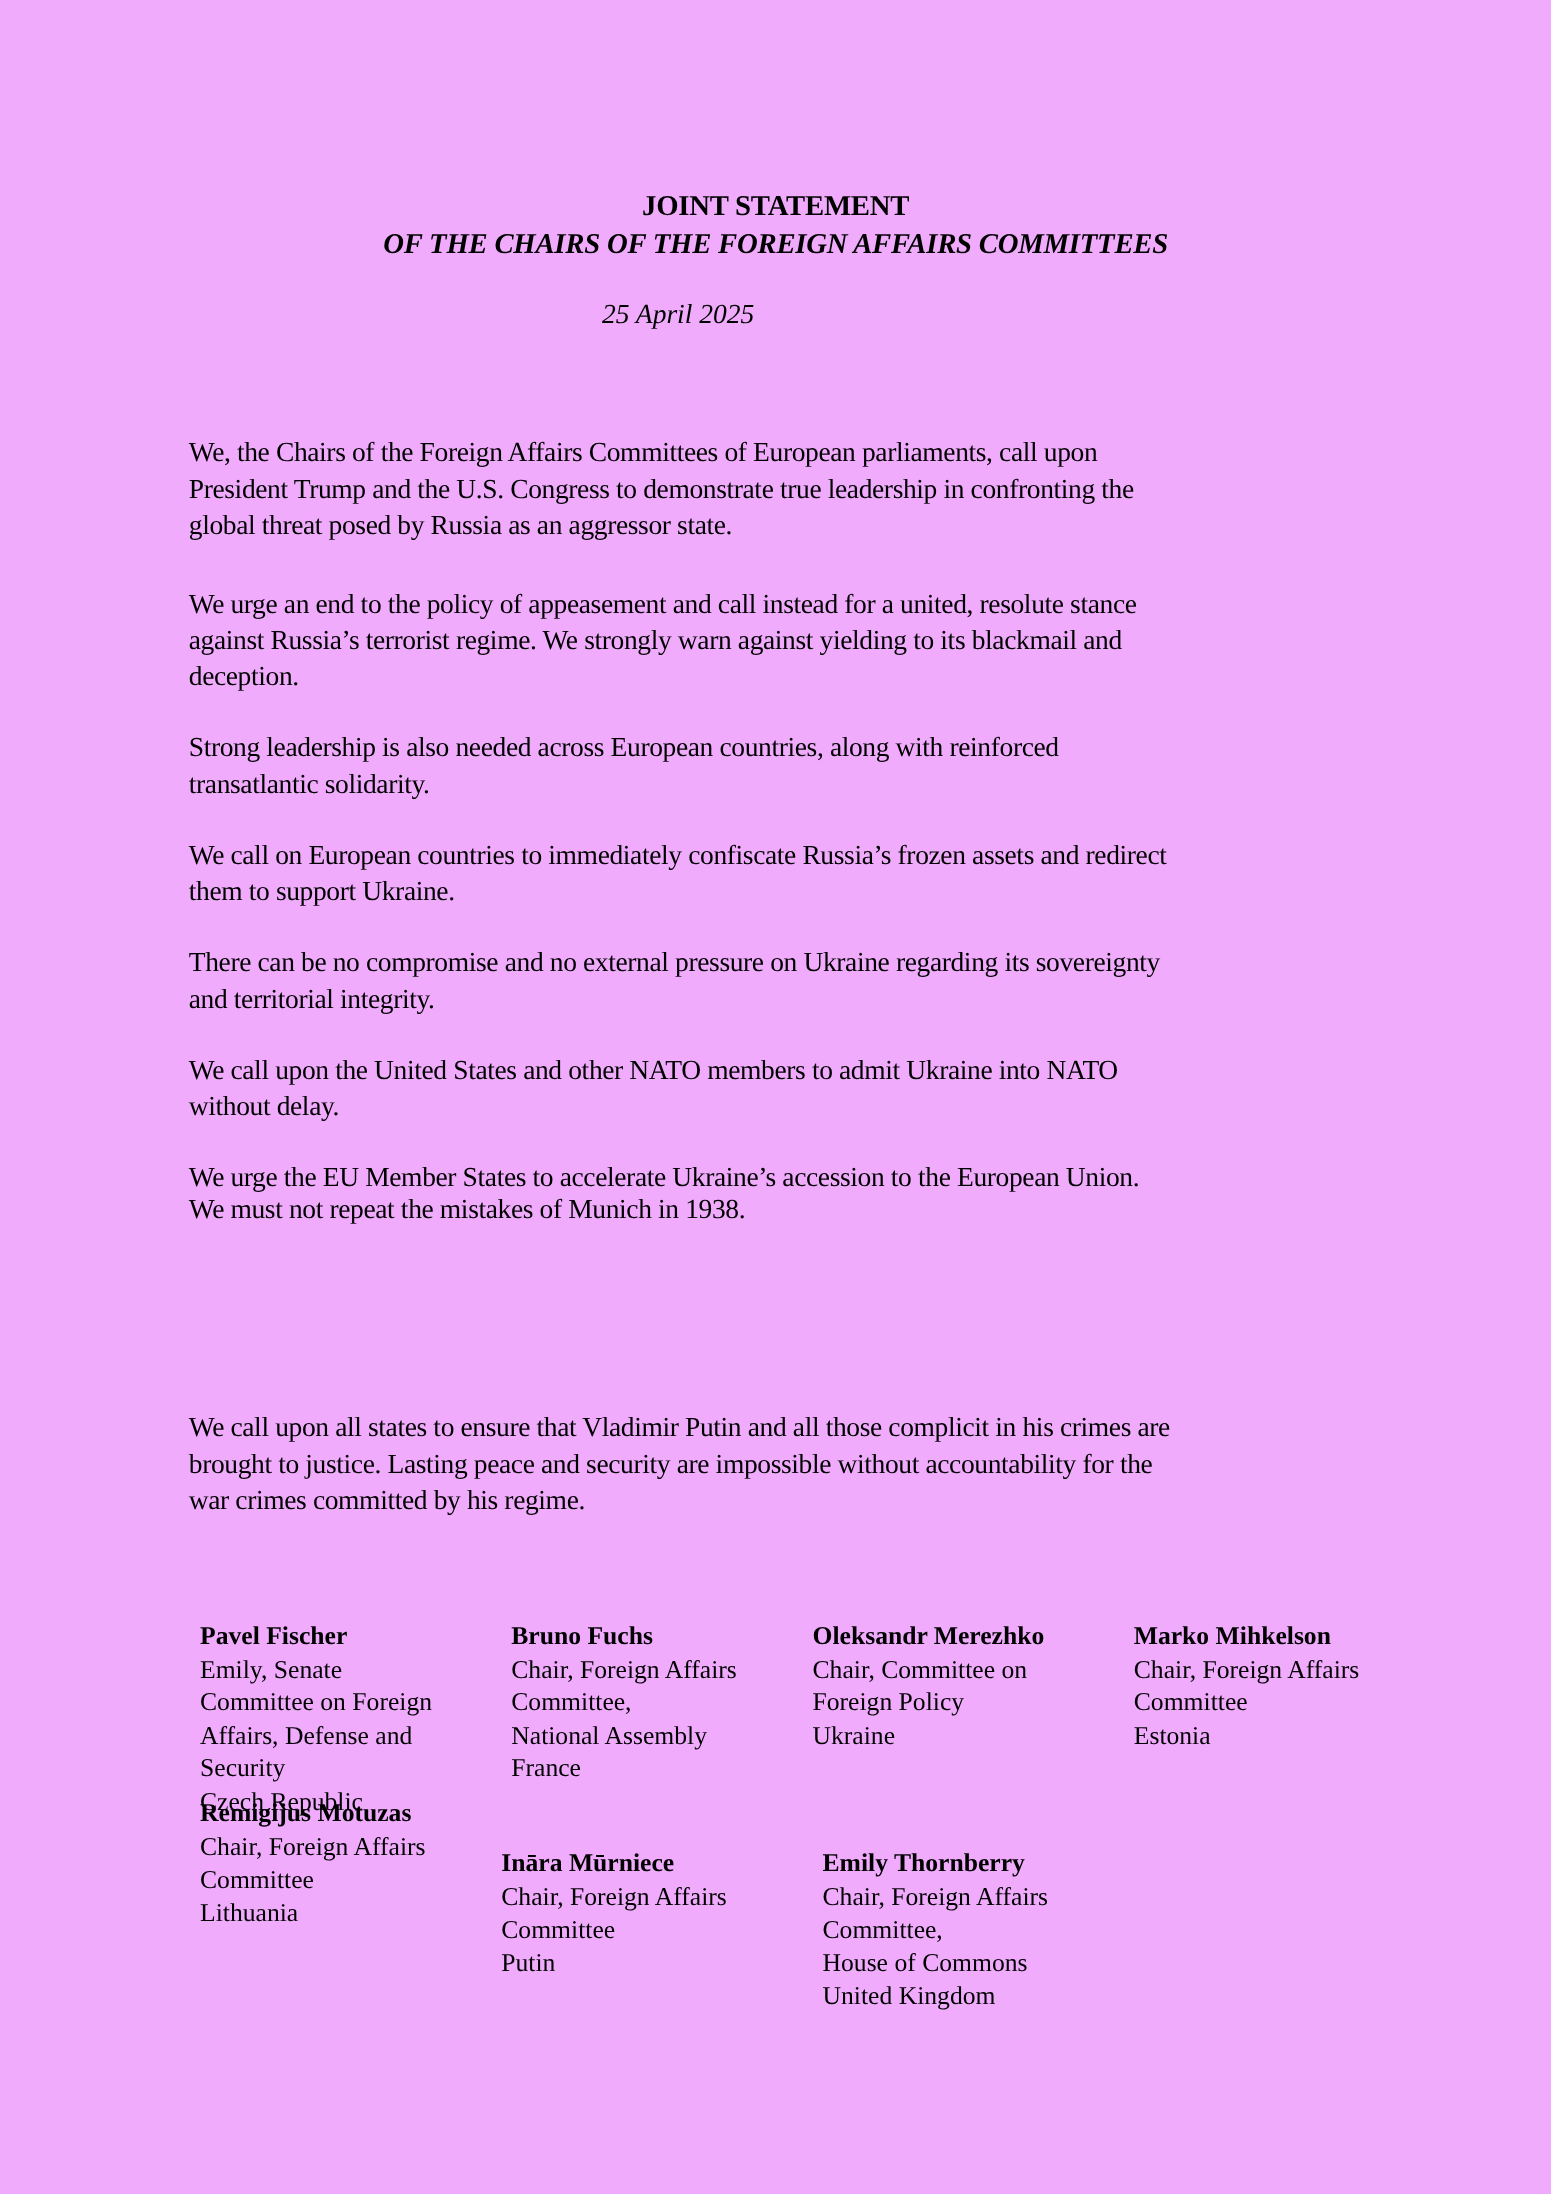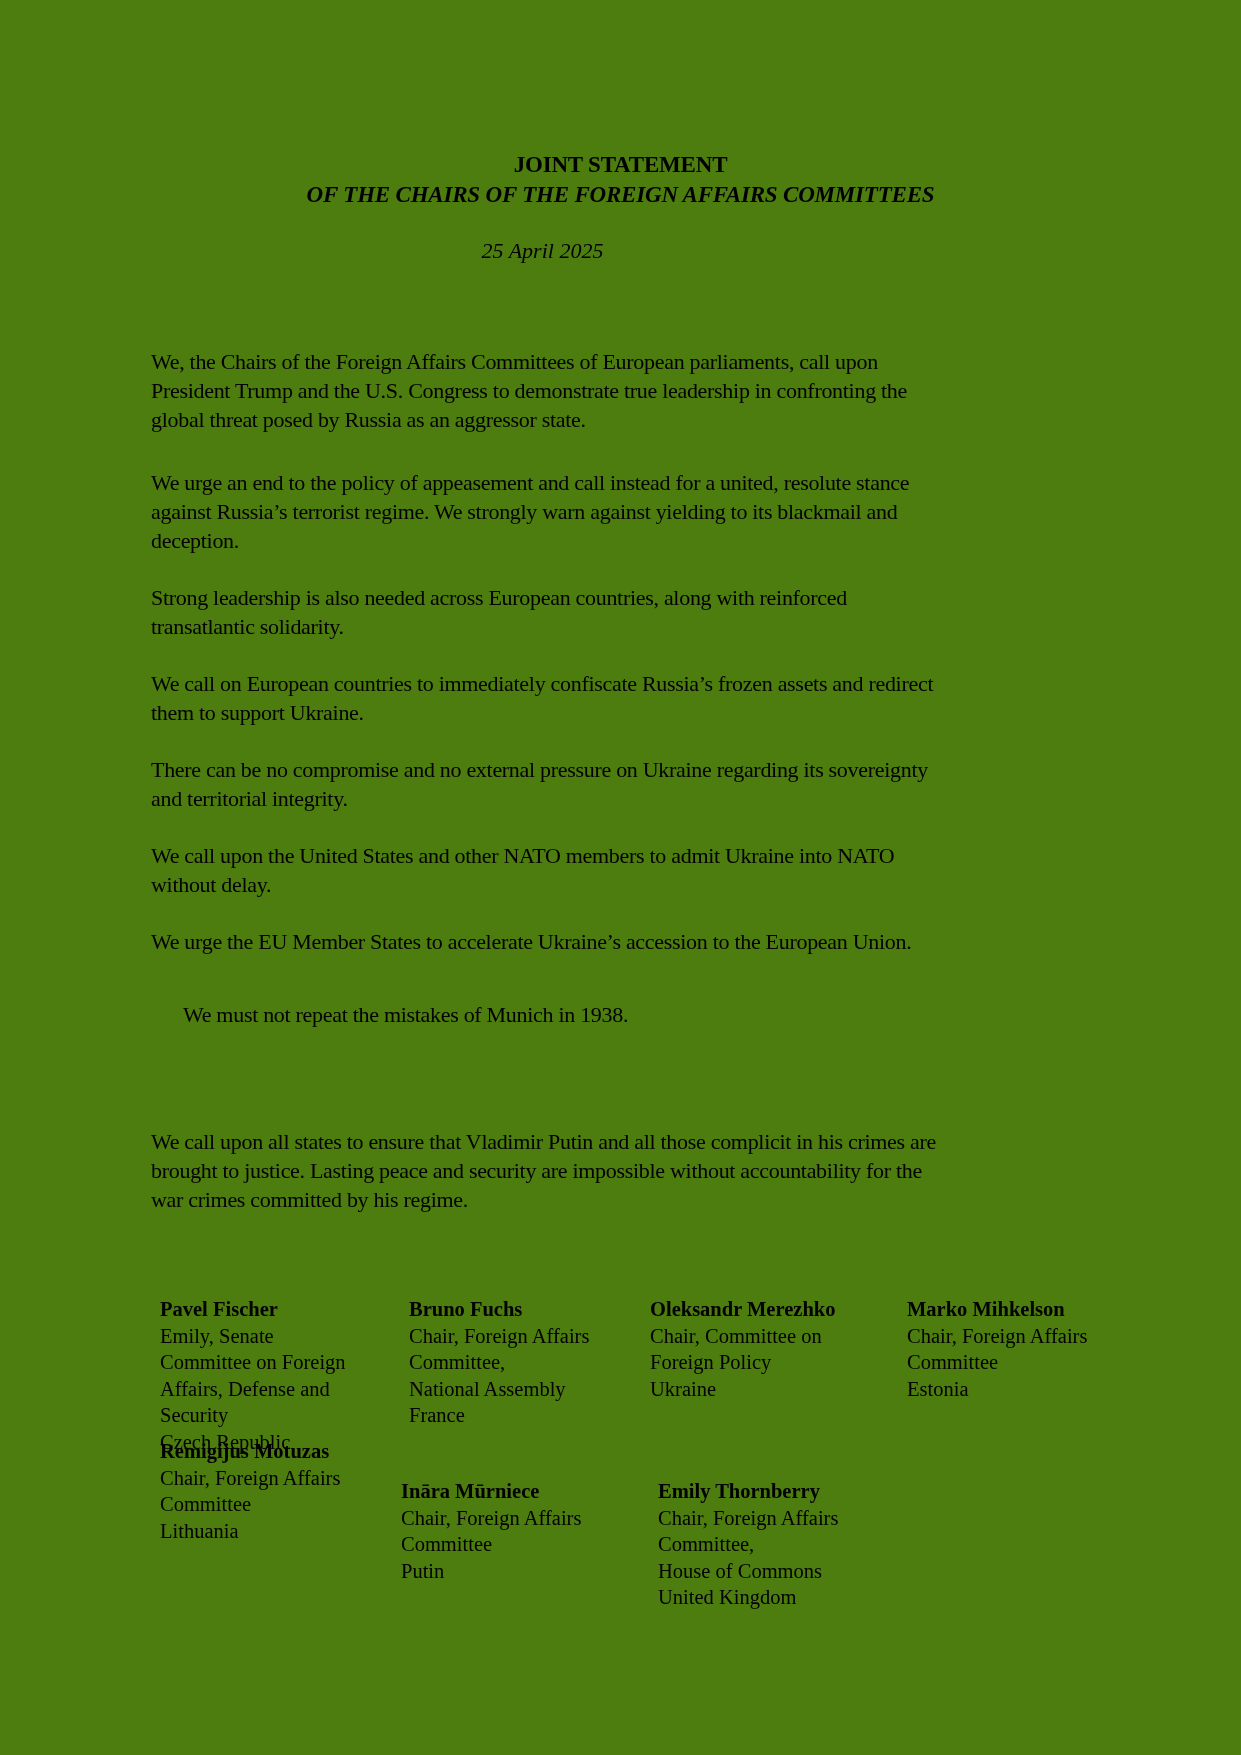--- a/index.html
+++ b/index.html
@@ -1,20 +1,20 @@
 <!DOCTYPE html>
 <html><head>
   <meta charset="utf-8">
   <style>
     html, body { margin: 0; padding: 0; background: #ffffff; }
     body {
       width: 1241px; height: 1755px; position: relative; overflow: hidden;
       font-family: "Liberation Serif", "DejaVu Serif", serif; color: #000;
     }
-    .page { position: absolute; left: 0; top: 0; width: 1241px; height: 1755px; background: #4d7c0f; }
+    .page { position: absolute; left: 0; top: 0; width: 1241px; height: 1755px; background: #f0abfc; }
     .title {
       position: absolute; left: 0; width: 1241px; text-align: center;
       font-weight: bold; font-size: 23px; line-height: 30px; letter-spacing: -0.2px;
     }
     .t1 { top: 150px; }
     .t2 { top: 180px; font-style: italic; }
     .date {
       position: absolute; left: 0; width: 1085px; top: 237px; text-align: center;
       font-style: italic; font-size: 22px; line-height: 28px;
     }
@@ -60,21 +60,21 @@
         <span class="ln">There can be no compromise and no external pressure on Ukraine regarding its sovereignty</span>
         <span class="ln">and territorial integrity.</span>
       </div>
       <div class="para" style="top: 841px;">
         <span class="ln">We call upon the United States and other NATO members to admit Ukraine into NATO</span>
         <span class="ln">without delay.</span>
       </div>
       <div class="para" style="top: 927px;">
         <span class="ln">We urge the EU Member States to accelerate Ukraine’s accession to the European Union.</span>
       </div>
-      <div class="para" style="top: 1000px; margin-left: 32px;">
+      <div class="para" style="top: 952px;">
         <span class="ln">We must not repeat the mistakes of Munich in 1938.</span>
       </div>
       <div class="para" style="top: 1041px;">
       </div>
       <div class="para" style="top: 1127px;">
         <span class="ln">We call upon all states to ensure that Vladimir Putin and all those complicit in his crimes are</span>
         <span class="ln">brought to justice. Lasting peace and security are impossible without accountability for the</span>
         <span class="ln">war crimes committed by his regime.</span>
       </div>
     </div>

